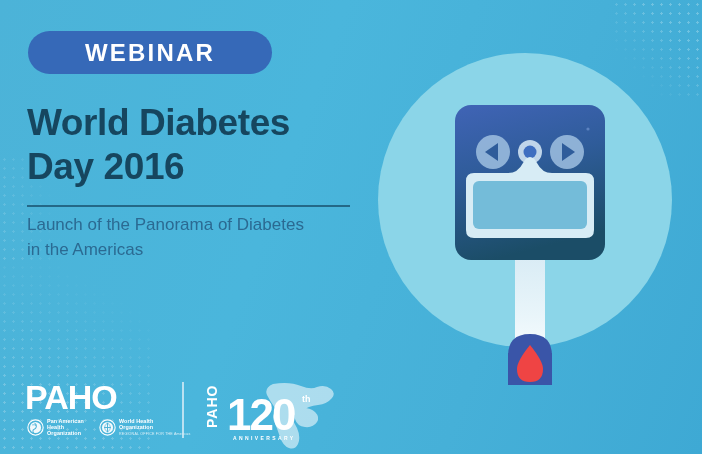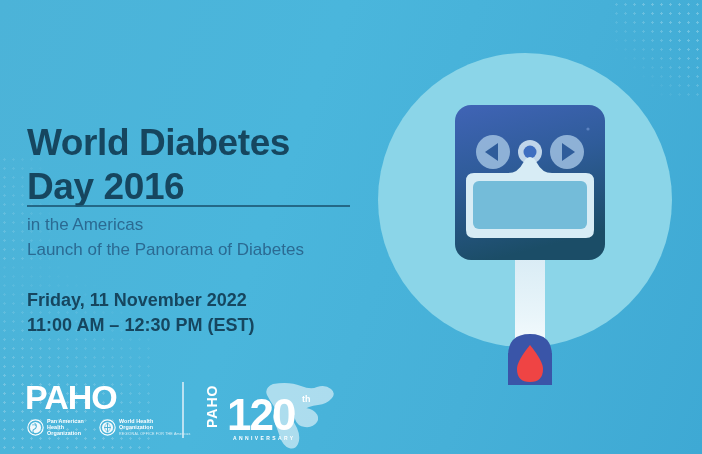--- a/index.html
+++ b/index.html
@@ -38,21 +38,20 @@
     display:flex; align-items:center; justify-content:center;
   }
   #badge span{
     color:#ffffff; font-weight:bold; font-size:24px; letter-spacing:2.2px;
   }
 
   #title{
     position:absolute; left:27px; top:101px; width:345px;
     color:#16465f; font-weight:bold; font-size:37px; line-height:44px;
     letter-spacing:-.4px;
-    margin-top:20px;
   }
   #divider{
     position:absolute; left:27px; top:205px; width:323px; height:2px;
     background:#1d5a78; opacity:.85;
   }
   #subtitle{
     position:absolute; left:27px; top:212px; width:340px;
     color:#2b6a92; font-size:17px; line-height:25px;
   }
   #datetime{
@@ -145,37 +144,36 @@
       <rect x="33" y="86" width="114" height="48" rx="6" fill="#74bcd9"></rect>
     </g>
 
     <g>
       <path d="M90 290 L90 283 q-22 0 -22 -22 q0 -22 22 -22 q22 0 22 22 q0 22 -22 22 Z" fill="#3a55a8"></path>
       <rect x="68" y="258" width="44" height="32" fill="#3a55a8"></rect>
       <path d="M90 250 q13 16 13 24 q0 13 -13 13 q-13 0 -13 -13 q0 -8 13 -24 Z" fill="#ef4444"></path>
     </g>
   </svg>
 
+  <div id="badge">
+    <span>WEBINAR</span>
+  </div>
 
   <div id="title">
     <div>World Diabetes</div>
     <div>Day 2016</div>
   </div>
 
   <div id="divider"></div>
 
   <div id="subtitle">
+    <div>Launch of the Panorama of Diabetes</div>
     <div>in the Americas</div>
-    <div>Launch of the Panorama of Diabetes</div>
-  </div>
-
-  <div id="datetime">
-    <div>Friday, 11 November 2022</div>
-    <div>11:00 AM – 12:30 PM (EST)</div>
-  </div>
+  </div>
+
 
   <div id="logos">
 
     <div id="paho-word">PAHO</div>
 
     <div class="org-block" id="org-pan">
       <svg class="org-mark" viewBox="0 0 40 40">
         <circle cx="20" cy="20" r="18" fill="none" stroke="#ffffff" stroke-width="2.6"></circle>
         <circle cx="20" cy="20" r="13" fill="#ffffff" opacity=".92"></circle>
         <path d="M18 10 q5 3 4 8 q-1 5 -5 6 q-4 1 -3 6 q1 5 6 5" fill="none" stroke="#49b1d6" stroke-width="2.4"></path>

